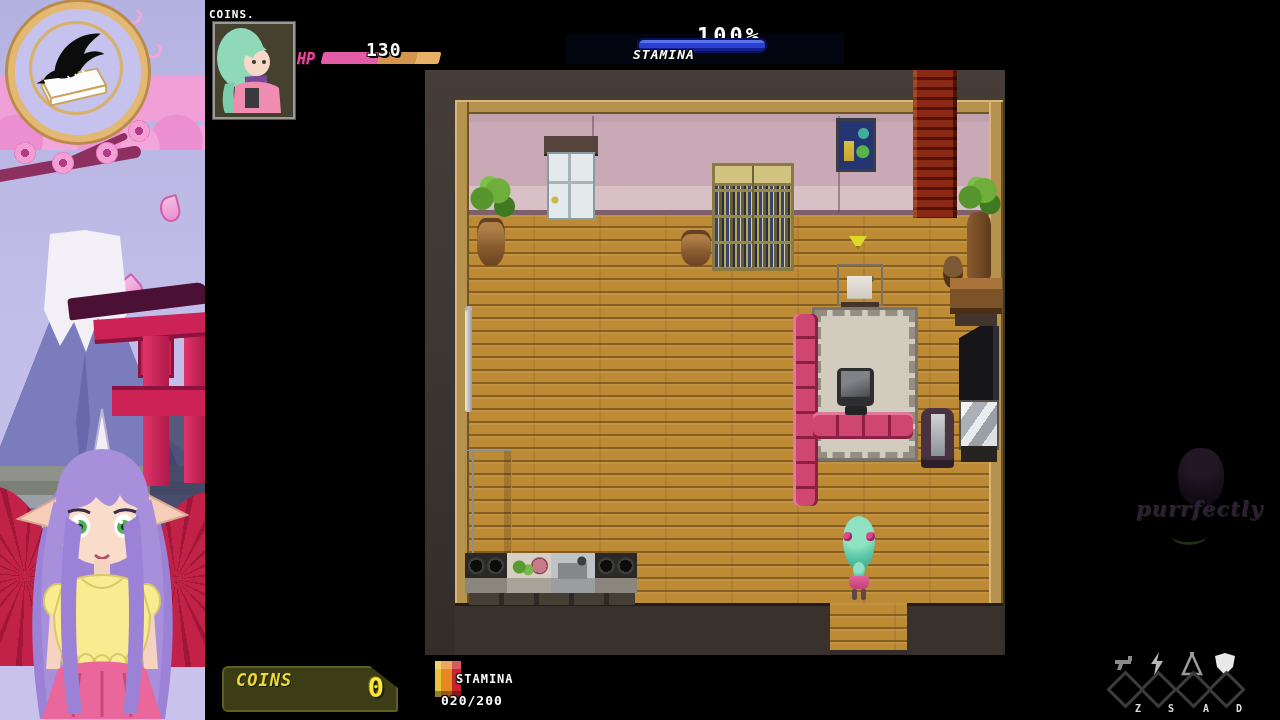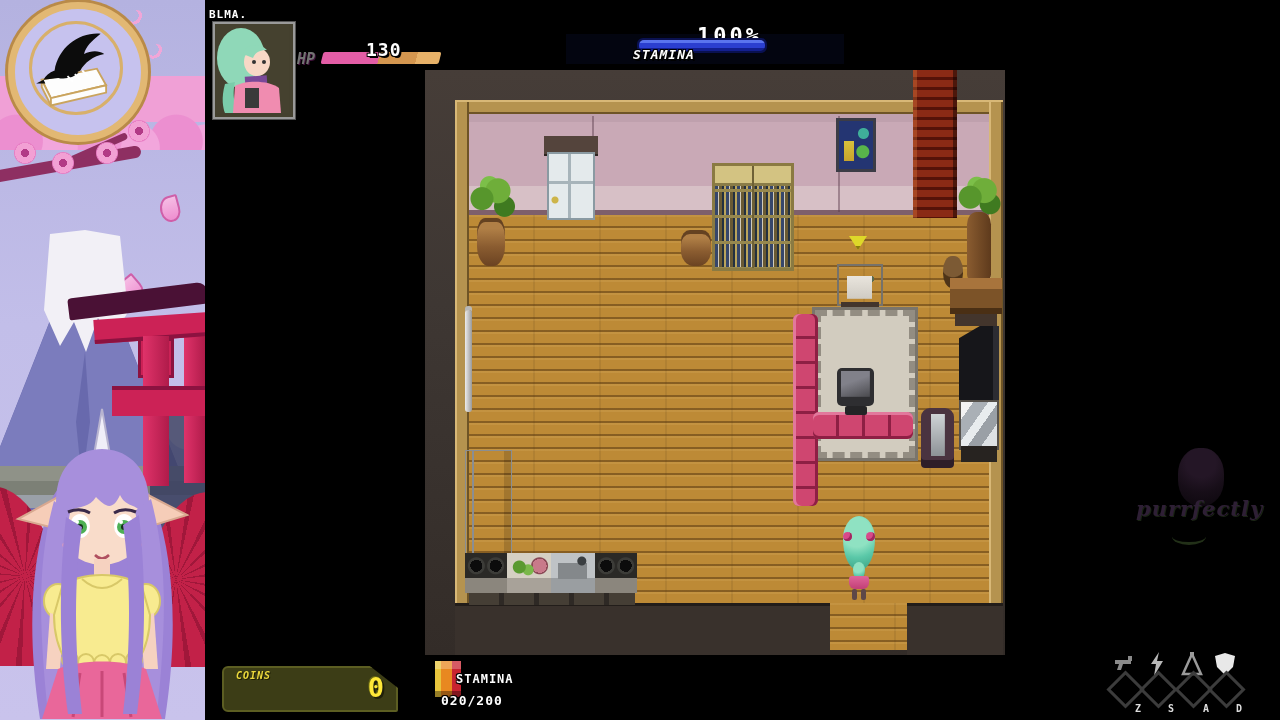--- a/index.html
+++ b/index.html
@@ -49,21 +49,21 @@
   .logo-circle{left:8px;top:2px;width:126px;height:126px;border-radius:50%;
         background:#c6c2ee;border:7px solid #e2b873;box-shadow:0 0 0 3px #b98a48;}
   .logo-ring{left:14px;top:12px;width:88px;height:88px;border-radius:50%;border:3px solid #d8b06a;}
   
   .pxtext{color:#fff;font-weight:bold;font-family:"DejaVu Sans Mono",monospace;
           text-shadow:1px 1px 0 #000,-1px 1px 0 #000,1px -1px 0 #000,-1px -1px 0 #000,2px 2px 0 #000;}
   .tag{left:209px;top:8px;font-size:11px;letter-spacing:1px;}
   .portrait{left:213px;top:22px;width:78px;height:93px;background:#44402e;
             border:2px solid #9a9a9a;box-shadow:0 0 0 1px #555;}
   .locname{left:263px;top:24px;font-size:21px;letter-spacing:2px;}
-  .hplabel{left:297px;top:50px;font-size:15px;font-style:italic;color:#737373;
+  .hplabel{left:297px;top:50px;font-size:15px;font-style:italic;color:#ec4899;
            text-shadow:1px 1px 0 #40103a;}
   .hpbar{left:322px;top:52px;width:118px;height:12px;border-radius:2px;transform:skewX(-14deg);
          background:linear-gradient(90deg,#e35da6 0 48%,#d4964f 48% 80%,#e7b168 80%);}
   .hpval{left:366px;top:39px;font-size:18px;letter-spacing:1px;}
   .stam-shadow{left:566px;top:34px;width:278px;height:30px;background:rgba(6,9,32,0.5);}
   .stampct{left:697px;top:11px;font-size:22px;letter-spacing:3px;margin-top:12px;}
   .stambar{left:637px;top:38px;width:126px;height:11px;border-radius:6px;border:2px solid #0a1150;
            background:#0c1454;}
   .stamfill{width:100%;height:100%;border-radius:5px;
            background:linear-gradient(180deg,#5a74ee 0 30%,#2b3fd0 30% 70%,#131f8e 70%);}
@@ -161,21 +161,21 @@
       background-image:repeating-linear-gradient(90deg,transparent 0 30px,#2e2925 30px 35px);}
   .player-hair{background:radial-gradient(circle at 42% 30%,#8fe2c2 0 35%,#5ac8a8 60%,#3da285 95%);
       border-radius:50% 50% 46% 46%/42% 42% 58% 58%;}
   .bow{width:9px;height:9px;border-radius:50%;background:#d84a8a;box-shadow:inset -2px -2px 0 #a02860;}
   .skirt{background:linear-gradient(180deg,#e0659a,#c23f76);border-radius:3px 3px 6px 6px;}
   .leg{background:#5d4848;border-radius:2px;}
   
   .coins-panel{left:222px;top:666px;width:172px;height:42px;background:#3c3d16;
       border:2px solid #5c5e22;border-radius:6px 2px 2px 6px;
       clip-path:polygon(0 0,84% 0,100% 48%,100% 100%,0 100%);}
-  .coins-label{left:12px;top:2px;font-size:10px;font-style:italic;letter-spacing:1px;
+  .coins-label{left:12px;top:2px;font-size:17px;font-style:italic;letter-spacing:1px;
       color:#ecd93c;text-shadow:1px 1px 0 #1e1e06;}
   .coins-value{right:12px;top:4px;font-size:27px;color:#ffe838;
       text-shadow:2px 2px 0 #20200a,-1px -1px 0 #6a6a14;}
   .bullets-icon{left:435px;top:661px;width:26px;height:36px;
       background:
        linear-gradient(90deg,#e8c43c 0 6px,#e88820 6px 17px,#c82430 17px);
       box-shadow:inset 0 8px 0 rgba(255,255,255,0.25),inset 0 -6px 0 rgba(0,0,0,0.35);}
   .bullets-label{left:456px;top:672px;font-size:12px;letter-spacing:1px;}
   .bullets-count{left:441px;top:693px;font-size:13px;letter-spacing:1px;}
   .skill-slot{width:36px;height:64px;top:650px;}
@@ -278,21 +278,21 @@
         <polygon points="16,66 16,74 26,94 26,86" fill="#efefef" stroke="#caa45e" stroke-width="2"></polygon>
         <polygon points="26,86 26,94 86,80 86,72" fill="#fdfdfd" stroke="#caa45e" stroke-width="2"></polygon>
         <path d="M30,56 C34,30 58,14 80,16 C70,24 64,30 62,38 C70,34 78,34 84,38 C72,40 62,48 58,56 C48,62 36,62 30,56 Z" fill="#0c0c0c"></path>
         <path d="M30,56 C24,58 20,62 18,66 L34,64 C40,66 52,64 56,58 Z" fill="#0c0c0c"></path>
         <path d="M18,66 L10,70 L20,70 Z" fill="#0c0c0c"></path>
         <path d="M44,62 l6,6 m2,-8 l6,6 m2,-10 l6,6" stroke="#fff" stroke-width="2"></path>
       </svg>
     </div>
   </div>
 
-  <div class="abs pxtext tag">BLMA.</div>
+  <div class="abs pxtext tag">COINS.</div>
   <div class="abs portrait">
     <svg width="74" height="89" viewBox="0 0 74 89">
       <rect x="0" y="0" width="74" height="89" fill="#45412f"></rect>
       <ellipse cx="26" cy="34" rx="24" ry="30" fill="#8fd8b8"></ellipse>
       <path d="M10,60 C6,74 8,84 10,89 L22,89 C18,76 18,66 20,58 Z" fill="#7accaa"></path>
       <ellipse cx="42" cy="38" rx="13" ry="14" fill="#f8d8c6"></ellipse>
       <path d="M28,30 C30,20 44,18 52,26 C46,26 40,28 38,34 Z" fill="#8fd8b8"></path>
       <circle cx="39" cy="38" r="2" fill="#333"></circle>
       <circle cx="49" cy="38" r="2" fill="#333"></circle>
       <rect x="30" y="52" width="22" height="8" fill="#7a4898" transform="rotate(-4 41 56)"></rect>

